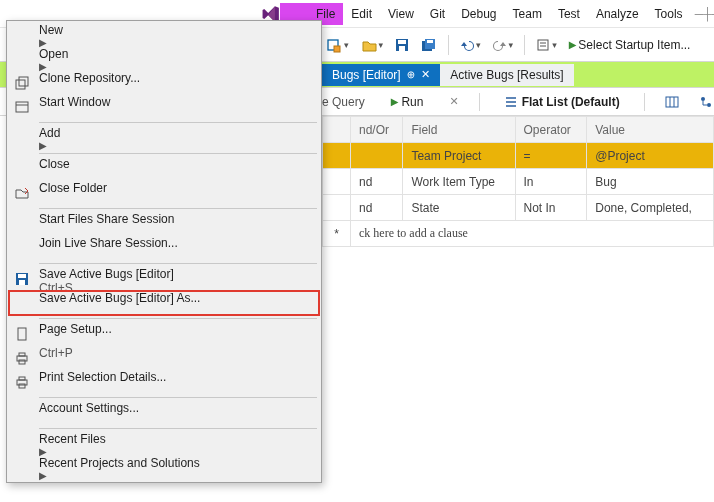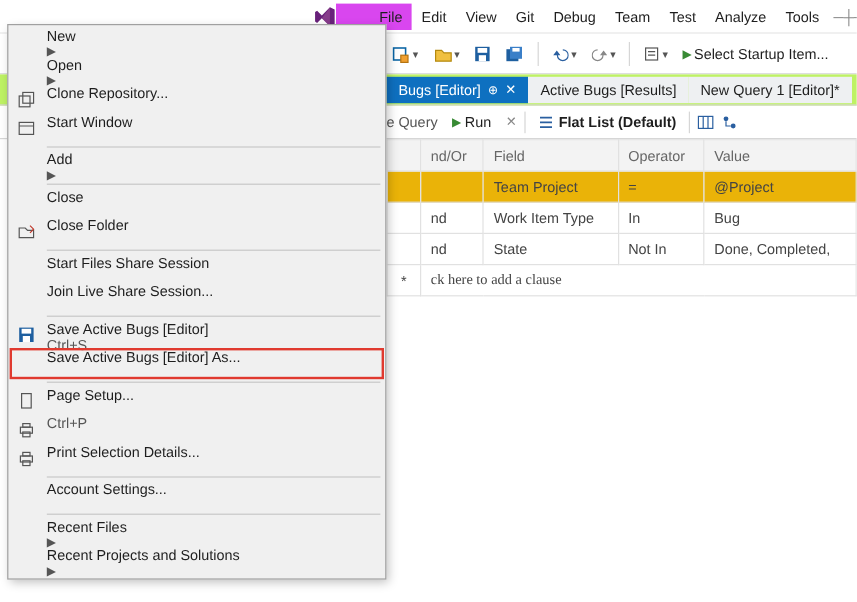--- a/index.html
+++ b/index.html
@@ -52,21 +52,21 @@
   }
   .tab { padding:4px 10px; background:#eef0f2; color:#1e1e1e; display:flex; align-items:center; gap:6px;}
   .tab.active { background:#0e70c0; color:#fff;}
   .tab .close { font-size:11px;}
   .tab .pin { font-size:10px;}
   .querybar {
     display:flex;
     align-items:center;
     height:28px;
     padding-left:322px;
-    gap:6px;
+    gap:20px;
     border-bottom:1px solid #d6d6d6;
     position:relative;
     z-index:1;
   }
   .querybar .lbl { color:#555;}
   .querybar .run { display:flex; align-items:center; gap:3px; padding:2px 6px;}
   .querybar .qsep{ width:1px; height:18px; background:#d6d6d6;}
   .querybar .flat { display:flex; align-items:center; gap:4px; padding:2px 4px;font-weight:bold;}
   .grid {
     position:relative;
@@ -199,23 +199,20 @@
 
 <div class="tabs" id="tabs-container">
     <div class="tab active">
       <span>Bugs [Editor]</span>
       <span class="pin">⊕</span>
       <span class="close">✕</span>
     </div>
     <div class="tab">
       <span>Active Bugs [Results]</span>
     </div>
-    <div class="tab">
-      <span>New Query 1 [Editor]*</span>
-    </div>
   </div>
 
 <div class="querybar">
   <span class="lbl">e Query</span>
   <span class="run">
     <span class="play">▶</span>
     <span>Run</span>
   </span>
   <span style="color:#888;font-size:11px">✕</span>
   <span class="qsep"></span>

